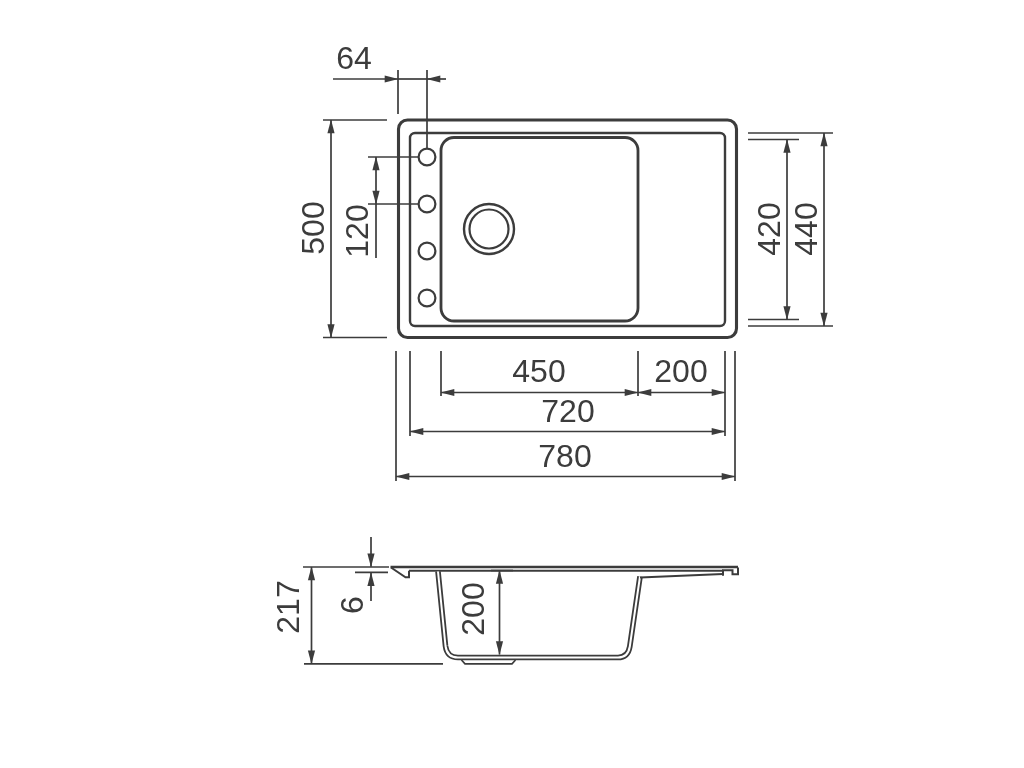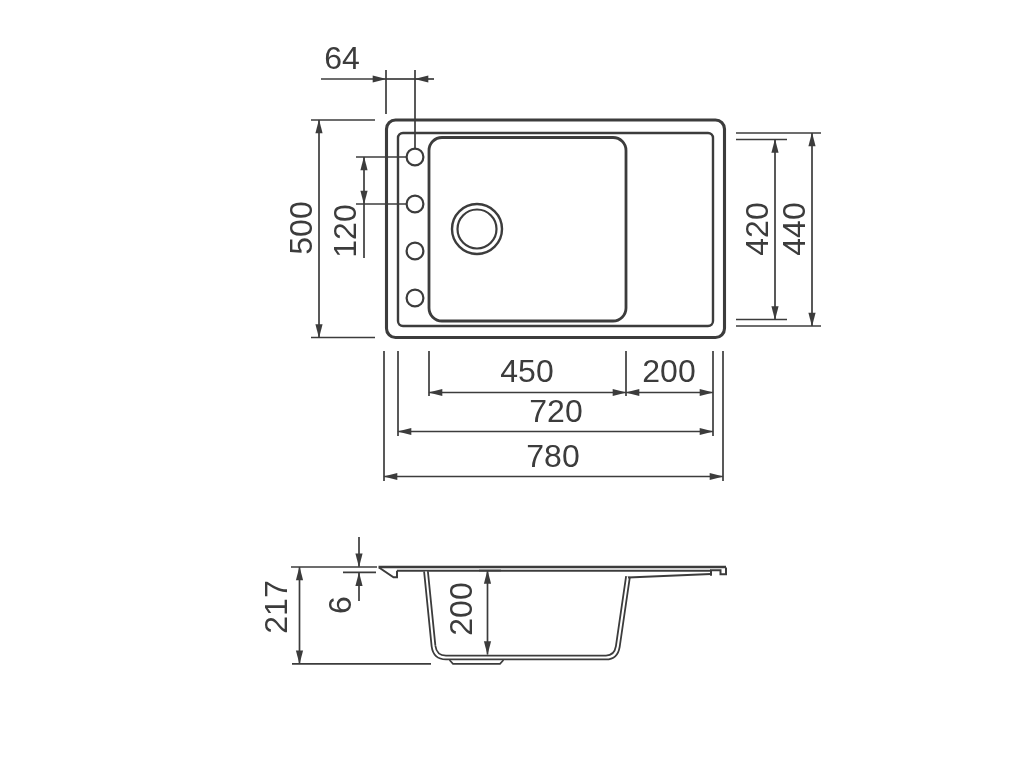--- a/index.html
+++ b/index.html
@@ -1,17 +1,17 @@
 <!DOCTYPE html>
 <html><head>
 <meta charset="utf-8">
 <style>
   html,body{margin:0;padding:0;background:#ffffff;}
   .canvas{position:relative;width:860px;height:768px;background:#ffffff;overflow:hidden;
-          font-family:"Liberation Sans","DejaVu Sans",sans-serif;}
+          font-family:"Liberation Sans","DejaVu Sans",sans-serif;margin-left:12px;}
   svg{display:block;}
   .k{stroke:#3c3c3c;fill:none;}
   .w17{stroke-width:1.7;}
   .w2{stroke-width:2;}
   .w22{stroke-width:2.2;}
   .w24{stroke-width:2.4;}
   .w26{stroke-width:2.6;}
   .w28{stroke-width:2.8;}
   .w31{stroke-width:3.1;}
   .wb{stroke-width:5.6;}

